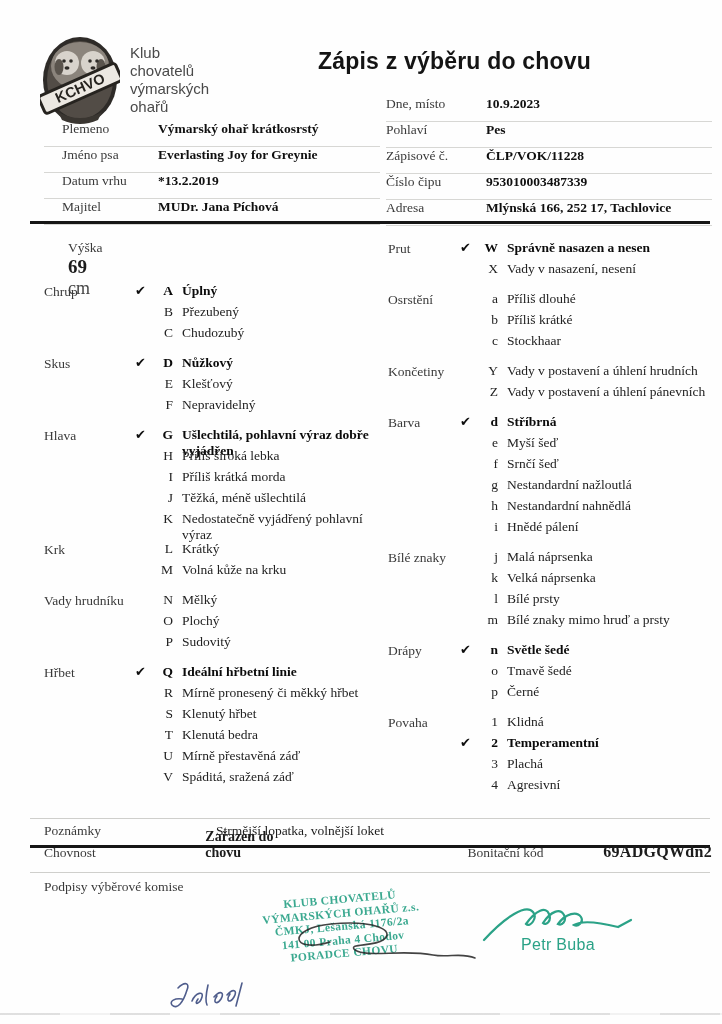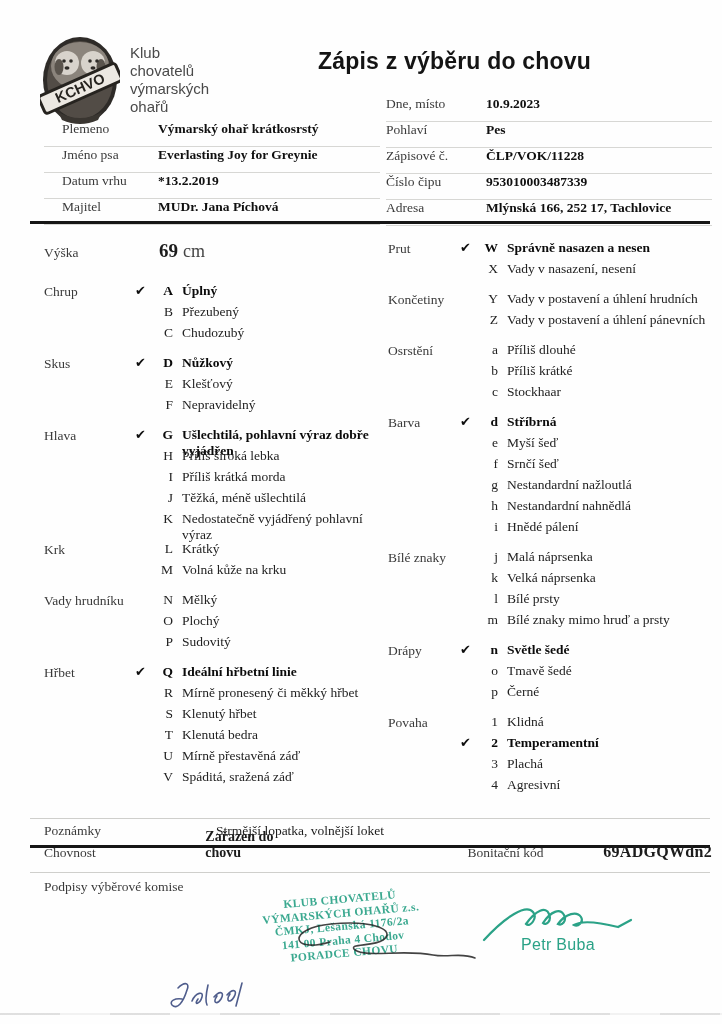--- a/index.html
+++ b/index.html
@@ -20,21 +20,21 @@
   .info-row .lbl{flex:none;color:#3a3a3a;}
   .info-left .lbl{width:96px;margin-left:18px;}
   .info-right .lbl{width:100px;}
   .info-row .val{font-weight:600;color:#101010;}
   .rule-thick{position:absolute;left:30px;width:680px;height:3px;background:#161616;}
   .rule-thin{position:absolute;left:30px;width:680px;height:1px;background:#cfcfcc;}
   
   .body-col{position:absolute;top:240px;font-size:13.5px;}
   .body-left{left:44px;width:342px;}
   .body-right{left:388px;width:326px;}
-  .vyska{display:flex;align-items:baseline;margin-bottom:13px;height:30px;}
+  .vyska{display:flex;align-items:baseline;margin-bottom:13px;height:30px;flex-direction:column;}
   .vyska .lbl{width:91px;flex:none;color:#3a3a3a;}
   .vyska .num{font-size:19px;font-weight:700;margin-left:24px;}
   .vyska .unit{font-size:18px;color:#444;margin-left:5px;}
   .section{display:flex;margin-bottom:9px;}
   .sec-label{flex:none;color:#3a3a3a;padding-top:1px;}
   .body-left .sec-label{width:91px;}
   .body-right .sec-label{width:72px;}
   .rows{flex:1;}
   .opt{display:flex;align-items:baseline;height:21px;}
   .chk{width:23px;flex:none;font-family:"DejaVu Sans",sans-serif;font-weight:900;font-size:13px;color:#0d0d0d;}
@@ -298,51 +298,51 @@
               <span class="txt">Správně nasazen a nesen</span>
             </div>
             <div class="opt">
               <span class="chk"></span>
               <span class="code">X</span>
               <span class="txt">Vady v nasazení, nesení</span>
             </div>
           </div>
         </div>
         <div class="section">
+          <div class="sec-label">Osrstění</div>
+          <div class="rows">
+            <div class="opt">
+              <span class="chk"></span>
+              <span class="code">a</span>
+              <span class="txt">Příliš dlouhé</span>
+            </div>
+            <div class="opt">
+              <span class="chk"></span>
+              <span class="code">b</span>
+              <span class="txt">Příliš krátké</span>
+            </div>
+            <div class="opt">
+              <span class="chk"></span>
+              <span class="code">c</span>
+              <span class="txt">Stockhaar</span>
+            </div>
+          </div>
+        </div>
+        <div class="section">
           <div class="sec-label">Končetiny</div>
           <div class="rows">
             <div class="opt">
               <span class="chk"></span>
               <span class="code">Y</span>
               <span class="txt">Vady v postavení a úhlení hrudních</span>
             </div>
             <div class="opt">
               <span class="chk"></span>
               <span class="code">Z</span>
               <span class="txt">Vady v postavení a úhlení pánevních</span>
-            </div>
-          </div>
-        </div>
-        <div class="section">
-          <div class="sec-label">Osrstění</div>
-          <div class="rows">
-            <div class="opt">
-              <span class="chk"></span>
-              <span class="code">a</span>
-              <span class="txt">Příliš dlouhé</span>
-            </div>
-            <div class="opt">
-              <span class="chk"></span>
-              <span class="code">b</span>
-              <span class="txt">Příliš krátké</span>
-            </div>
-            <div class="opt">
-              <span class="chk"></span>
-              <span class="code">c</span>
-              <span class="txt">Stockhaar</span>
             </div>
           </div>
         </div>
         <div class="section">
           <div class="sec-label">Barva</div>
           <div class="rows">
             <div class="opt checked">
               <span class="chk">✔</span>
               <span class="code">d</span>
               <span class="txt">Stříbrná</span>

